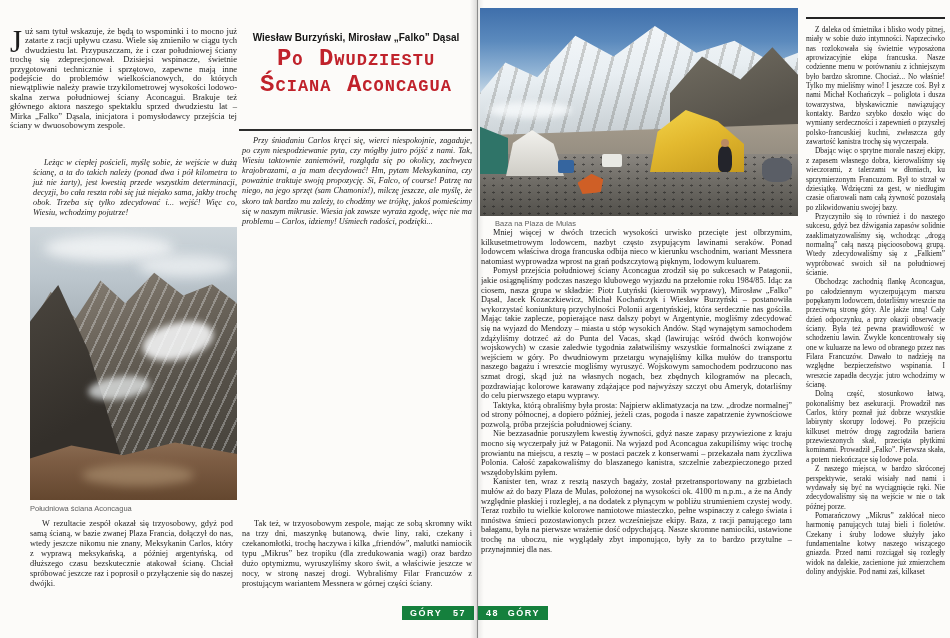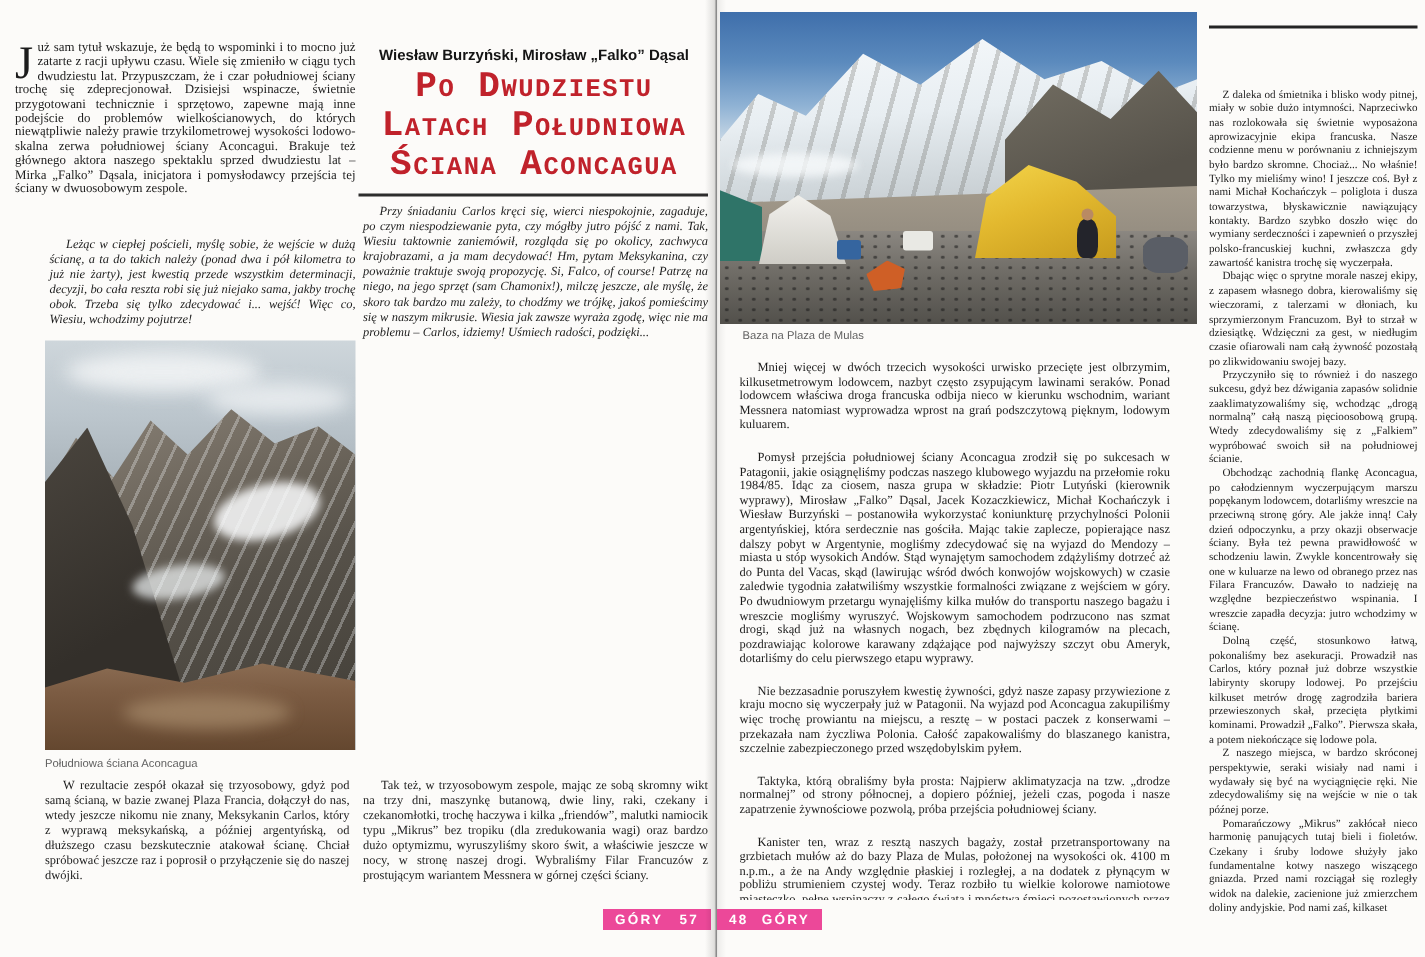--- a/index.html
+++ b/index.html
@@ -23,21 +23,21 @@
   .title div{white-space:nowrap;font-family:Liberation Mono, monospace;}
   .rule-title{left:239px;top:129px;width:233px;height:2px;background:#2d2d2d;}
   .intro{left:242px;top:136px;width:230px;font-style:italic;font-size:8.3px;line-height:10.1px;
          text-align:justify;text-indent:11px;margin:0;}
   .side-italic{left:33px;top:158px;width:204px;font-style:italic;font-size:8.3px;line-height:10.1px;
          text-align:justify;text-indent:11px;margin:0;}
   .caption{font-family:"Liberation Sans",sans-serif;font-size:7.5px;color:#616161;}
   .cap-left{left:30px;top:504px;}
   .col1{left:30px;top:519px;width:203px;font-size:8.3px;line-height:10px;text-align:justify;text-indent:12px;margin:0;}
   .col2{left:242px;top:519px;width:230px;font-size:8.3px;line-height:10px;text-align:justify;text-indent:12px;margin:0;}
-  .footer{height:14px;background:#ec4899;color:#ffffff;font-family:"Liberation Sans",sans-serif;
+  .footer{height:14px;background:#15803d;color:#ffffff;font-family:"Liberation Sans",sans-serif;
           font-weight:bold;font-size:9px;letter-spacing:1.5px;display:flex;align-items:center;
           justify-content:space-between;padding:0 8px;box-sizing:border-box;text-align:center;}
   .footer-left{left:402px;top:606px;width:72px;}
   .footer-right{left:478px;top:606px;width:70px;}
 
   
   .photo{overflow:hidden;}
   .photo-left{left:30px;top:227px;width:207px;height:273px;background:linear-gradient(180deg,#ced6db 0%,#bcc6cd 18%,#aab4bb 34%,#9aa3aa 46%);}
   .lp-cloud1{left:14px;top:8px;width:130px;height:26px;background:#f3f5f6;border-radius:50%;filter:blur(6px);opacity:.85;}
   .lp-cloud2{right:4px;top:28px;width:95px;height:22px;background:#eef1f3;border-radius:50%;filter:blur(6px);opacity:.8;}
@@ -91,42 +91,41 @@
   .rp-gear-blue{left:78px;top:152px;width:16px;height:13px;background:#35659f;border-radius:2px;}
   .rp-gear-white{left:122px;top:146px;width:20px;height:13px;background:#e9e9e4;border-radius:2px;}
   .rp-person{left:238px;top:138px;width:14px;height:26px;background:#23242b;border-radius:40% 40% 30% 30%;}
   .rp-person-head{left:241px;top:131px;width:8px;height:8px;background:#b98a63;border-radius:50%;}
   .rp-rock-big{left:282px;top:150px;width:30px;height:24px;background:#5a5e66;border-radius:35%;}
 
   
   .cap-right{left:495px;top:219px;}
   .rule-right{left:806px;top:17px;width:139px;height:2px;background:#242424;}
   .side-col{left:806px;top:25px;width:139px;height:578px;overflow:hidden;
-            font-size:7.4px;line-height:9.35px;text-align:justify;margin-top:33px;}
+            font-size:7.4px;line-height:9.35px;text-align:justify;}
   .side-col p{margin:0;text-indent:9px;}
   .main-block{left:481px;top:228px;width:311px;height:372px;overflow:hidden;
             font-size:8.3px;line-height:9.6px;text-align:justify;}
-  .main-block p{margin:12px;text-indent:12px;}
+  .main-block p{margin:0;text-indent:12px;}
 </style>
 </head>
 <body>
 
 <div class="spread">
 
   <div>
 
     <p class="abs lead">
       <span class="dropcap">J</span><span>uż sam tytuł wskazuje, że będą to wspominki i to mocno już zatarte z racji upływu czasu. Wiele się zmieniło w ciągu tych dwudziestu lat. Przypuszczam, że i czar południowej ściany trochę się zdeprecjonował. Dzisiejsi wspinacze, świetnie przygotowani technicznie i sprzętowo, zapewne mają inne podejście do problemów wielkościanowych, do których niewątpliwie należy prawie trzykilometrowej wysokości lodowo-skalna zerwa południowej ściany Aconcagui. Brakuje też głównego aktora naszego spektaklu sprzed dwudziestu lat – Mirka „Falko” Dąsala, inicjatora i pomysłodawcy przejścia tej ściany w dwuosobowym zespole.</span>
     </p>
 
     <div class="abs authors">Wiesław Burzyński, Mirosław „Falko” Dąsal</div>
 
     <div class="abs title">
       <div>Po Dwudziestu</div>
-      <div>Latach Południowa</div>
       <div>Ściana Aconcagua</div>
     </div>
 
     <div class="abs rule-title"></div>
 
     <p class="abs intro">Przy śniadaniu Carlos kręci się, wierci niespokojnie, zagaduje, po czym niespodziewanie pyta, czy mógłby jutro pójść z nami. Tak, Wiesiu taktownie zaniemówił, rozgląda się po okolicy, zachwyca krajobrazami, a ja mam decydować! Hm, pytam Meksykanina, czy poważnie traktuje swoją propozycję. Si, Falco, of course! Patrzę na niego, na jego sprzęt (sam Chamonix!), milczę jeszcze, ale myślę, że skoro tak bardzo mu zależy, to chodźmy we trójkę, jakoś pomieścimy się w naszym mikrusie. Wiesia jak zawsze wyraża zgodę, więc nie ma problemu – Carlos, idziemy! Uśmiech radości, podzięki...</p>
 
     <p class="abs side-italic">Leżąc w ciepłej pościeli, myślę sobie, że wejście w dużą ścianę, a ta do takich należy (ponad dwa i pół kilometra to już nie żarty), jest kwestią przede wszystkim determinacji, decyzji, bo cała reszta robi się już niejako sama, jakby trochę obok. Trzeba się tylko zdecydować i... wejść! Więc co, Wiesiu, wchodzimy pojutrze!</p>
 
     <div class="abs photo photo-left">
@@ -185,22 +184,22 @@
       <p>Przyczyniło się to również i do naszego sukcesu, gdyż bez dźwigania zapasów solidnie zaaklimatyzowaliśmy się, wchodząc „drogą normalną” całą naszą pięcioosobową grupą. Wtedy zdecydowaliśmy się z „Falkiem” wypróbować swoich sił na południowej ścianie.</p>
       <p>Obchodząc zachodnią flankę Aconcagua, po całodziennym wyczerpującym marszu popękanym lodowcem, dotarliśmy wreszcie na przeciwną stronę góry. Ale jakże inną! Cały dzień odpoczynku, a przy okazji obserwacje ściany. Była też pewna prawidłowość w schodzeniu lawin. Zwykle koncentrowały się one w kuluarze na lewo od obranego przez nas Filara Francuzów. Dawało to nadzieję na względne bezpieczeństwo wspinania. I wreszcie zapadła decyzja: jutro wchodzimy w ścianę.</p>
       <p>Dolną część, stosunkowo łatwą, pokonaliśmy bez asekuracji. Prowadził nas Carlos, który poznał już dobrze wszystkie labirynty skorupy lodowej. Po przejściu kilkuset metrów drogę zagrodziła bariera przewieszonych skał, przecięta płytkimi kominami. Prowadził „Falko”. Pierwsza skała, a potem niekończące się lodowe pola.</p>
       <p>Z naszego miejsca, w bardzo skróconej perspektywie, seraki wisiały nad nami i wydawały się być na wyciągnięcie ręki. Nie zdecydowaliśmy się na wejście w nie o tak późnej porze.</p>
       <p>Pomarańczowy „Mikrus” zakłócał nieco harmonię panujących tutaj bieli i fioletów. Czekany i śruby lodowe służyły jako fundamentalne kotwy naszego wiszącego gniazda. Przed nami rozciągał się rozległy widok na dalekie, zacienione już zmierzchem doliny andyjskie. Pod nami zaś, kilkaset</p>
     </div>
 
     <div class="abs main-block">
       <p>Mniej więcej w dwóch trzecich wysokości urwisko przecięte jest olbrzymim, kilkusetmetrowym lodowcem, nazbyt często zsypującym lawinami seraków. Ponad lodowcem właściwa droga francuska odbija nieco w kierunku wschodnim, wariant Messnera natomiast wyprowadza wprost na grań podszczytową pięknym, lodowym kuluarem.</p>
       <p>Pomysł przejścia południowej ściany Aconcagua zrodził się po sukcesach w Patagonii, jakie osiągnęliśmy podczas naszego klubowego wyjazdu na przełomie roku 1984/85. Idąc za ciosem, nasza grupa w składzie: Piotr Lutyński (kierownik wyprawy), Mirosław „Falko” Dąsal, Jacek Kozaczkiewicz, Michał Kochańczyk i Wiesław Burzyński – postanowiła wykorzystać koniunkturę przychylności Polonii argentyńskiej, która serdecznie nas gościła. Mając takie zaplecze, popierające nasz dalszy pobyt w Argentynie, mogliśmy zdecydować się na wyjazd do Mendozy – miasta u stóp wysokich Andów. Stąd wynajętym samochodem zdążyliśmy dotrzeć aż do Punta del Vacas, skąd (lawirując wśród dwóch konwojów wojskowych) w czasie zaledwie tygodnia załatwiliśmy wszystkie formalności związane z wejściem w góry. Po dwudniowym przetargu wynajęliśmy kilka mułów do transportu naszego bagażu i wreszcie mogliśmy wyruszyć. Wojskowym samochodem podrzucono nas szmat drogi, skąd już na własnych nogach, bez zbędnych kilogramów na plecach, pozdrawiając kolorowe karawany zdążające pod najwyższy szczyt obu Ameryk, dotarliśmy do celu pierwszego etapu wyprawy.</p>
+      <p>Taktyka, którą obraliśmy była prosta: Najpierw aklimatyzacja na tzw. „drodze normalnej” od strony północnej, a dopiero później, jeżeli czas, pogoda i nasze zapatrzenie żywnościowe pozwolą, próba przejścia południowej ściany.</p>
       <p>Nie bezzasadnie poruszyłem kwestię żywności, gdyż nasze zapasy przywiezione z kraju mocno się wyczerpały już w Patagonii. Na wyjazd pod Aconcagua zakupiliśmy więc trochę prowiantu na miejscu, a resztę – w postaci paczek z konserwami – przekazała nam życzliwa Polonia. Całość zapakowaliśmy do blaszanego kanistra, szczelnie zabezpieczonego przed wszędobylskim pyłem.</p>
-      <p>Taktyka, którą obraliśmy była prosta: Najpierw aklimatyzacja na tzw. „drodze normalnej” od strony północnej, a dopiero później, jeżeli czas, pogoda i nasze zapatrzenie żywnościowe pozwolą, próba przejścia południowej ściany.</p>
       <p>Kanister ten, wraz z resztą naszych bagaży, został przetransportowany na grzbietach mułów aż do bazy Plaza de Mulas, położonej na wysokości ok. 4100 m n.p.m., a że na Andy względnie płaskiej i rozległej, a na dodatek z płynącym w pobliżu strumieniem czystej wody. Teraz rozbiło tu wielkie kolorowe namiotowe miasteczko, pełne wspinaczy z całego świata i mnóstwa śmieci pozostawionych przez wcześniejsze ekipy. Baza, z racji panującego tam bałaganu, była na pierwsze wrażenie dość odpychającą. Nasze skromne namiociki, ustawione trochę na uboczu, nie wyglądały zbyt imponująco, były za to bardzo przytulne – przynajmniej dla nas.</p>
     </div>
 
     <div class="abs footer footer-right">
       <span>48</span>
       <span>GÓRY</span>
     </div>
   </div>
 
 </div>

